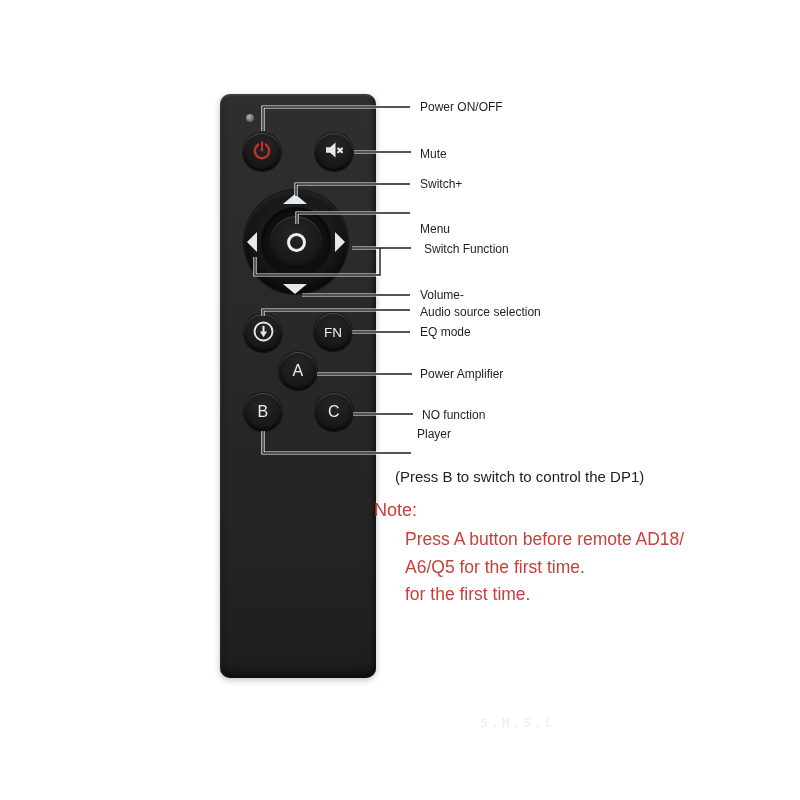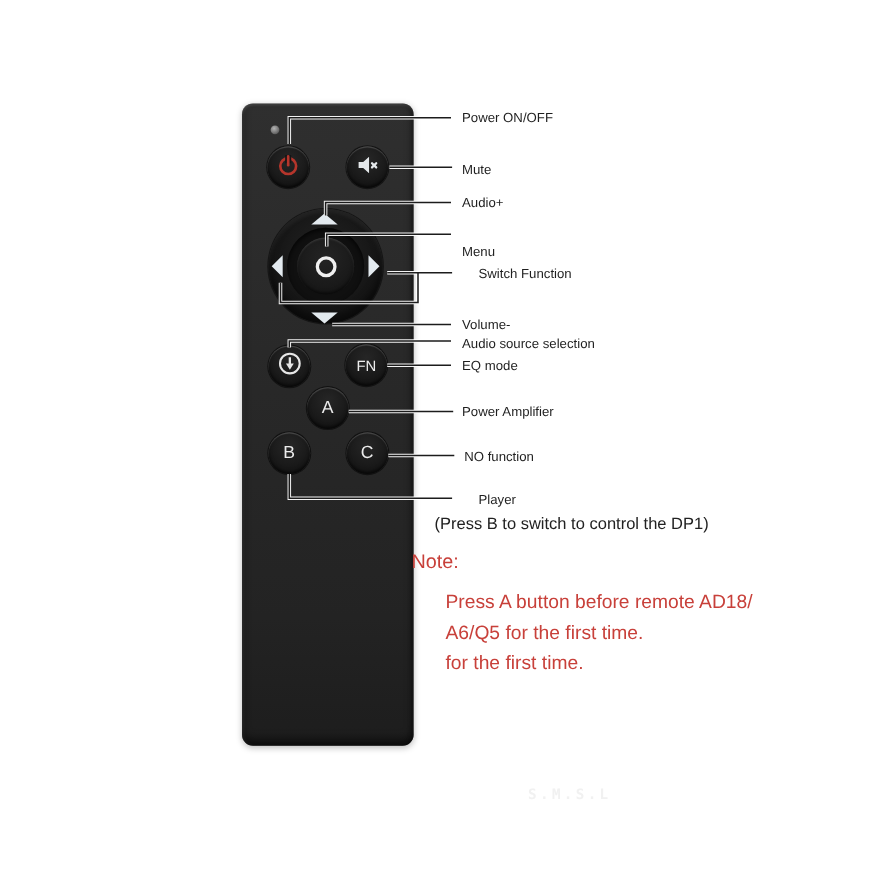--- a/index.html
+++ b/index.html
@@ -167,31 +167,31 @@
     <polyline class="core" points="302,295 410,295"></polyline>
     <polyline class="core" points="263,316 263,310 410,310"></polyline>
     <polyline class="core" points="352,332 410,332"></polyline>
     <polyline class="core" points="317,374 412,374"></polyline>
     <polyline class="core" points="353,414 413,414"></polyline>
     <polyline class="core" points="263,431 263,453 411,453"></polyline>
   </svg>
 
   <div class="lbl" style="left:420px;top:97px;">Power ON/OFF</div>
   <div class="lbl" style="left:420px;top:144px;">Mute</div>
-  <div class="lbl" style="left:420px;top:174px;">Audio+</div>
+  <div class="lbl" style="left:420px;top:174px;">Switch+</div>
   <div class="lbl" style="left:420px;top:203px;margin-top:16px;">Menu</div>
-  <div class="lbl" style="left:435px;top:239px;">Switch Function</div>
+  <div class="lbl" style="left:424px;top:239px;">Switch Function</div>
   <div class="lbl" style="left:420px;top:285px;">Volume-</div>
   <div class="lbl" style="left:420px;top:302px;">Audio source selection</div>
   <div class="lbl" style="left:420px;top:322px;">EQ mode</div>
   <div class="lbl" style="left:420px;top:364px;">Power Amplifier</div>
   <div class="lbl" style="left:422px;top:405px;">NO function</div>
-  <div class="lbl" style="left:417px;top:444px;margin-left:18px;">Player</div>
+  <div class="lbl" style="left:417px;top:424px;">Player</div>
   <div class="lbl lbl-sub" style="left:395px;top:468px;">(Press B to switch to control the DP1)</div>
 
   <div class="note-title" style="left:374px;top:500px;color:#c8403a;">Note:</div>
-  <div class="note-body" style="left:405px;top:526px;color:#c8403a;margin-top:8px;">
+  <div class="note-body" style="left:405px;top:526px;color:#c8403a;">
     <div>Press A button before remote AD18/</div>
     <div>A6/Q5 for the first time.</div>
     <div>for the first time.</div>
   </div>
 
 </div>
 
 </body></html>

